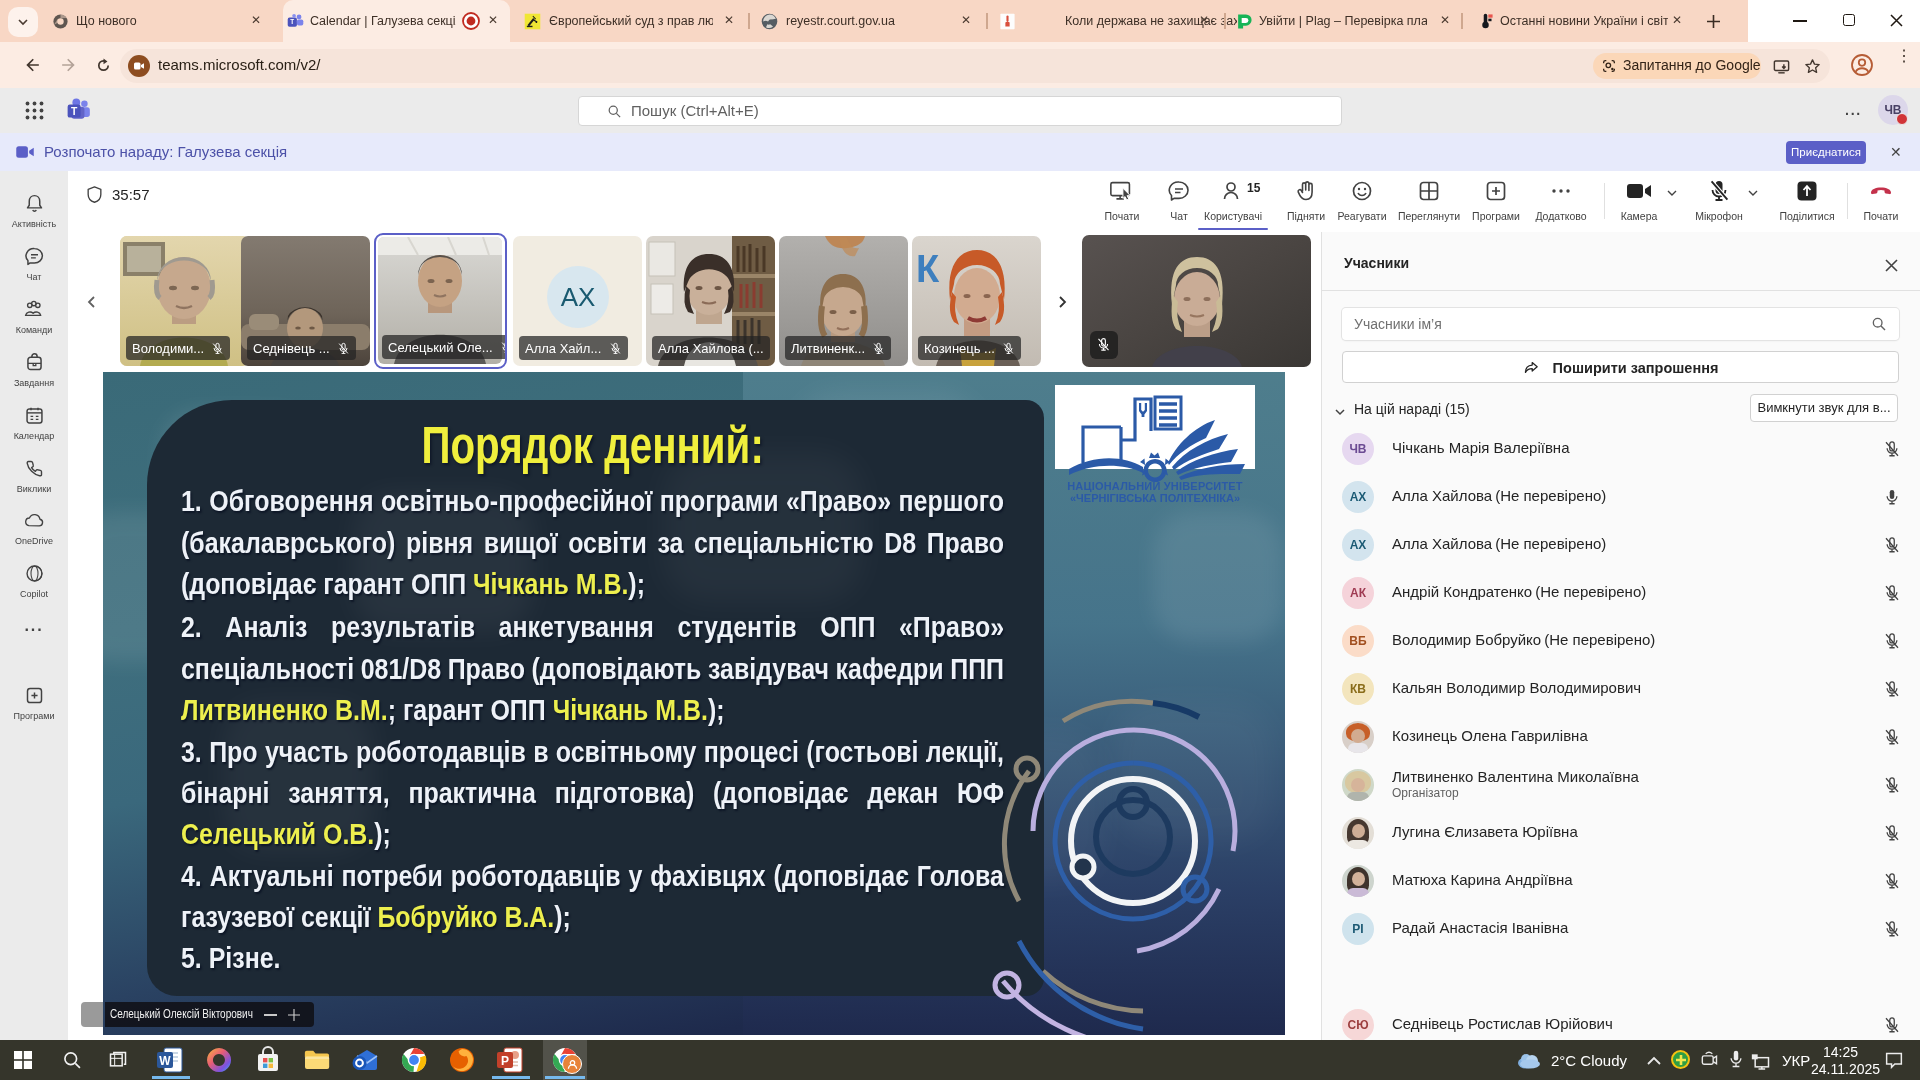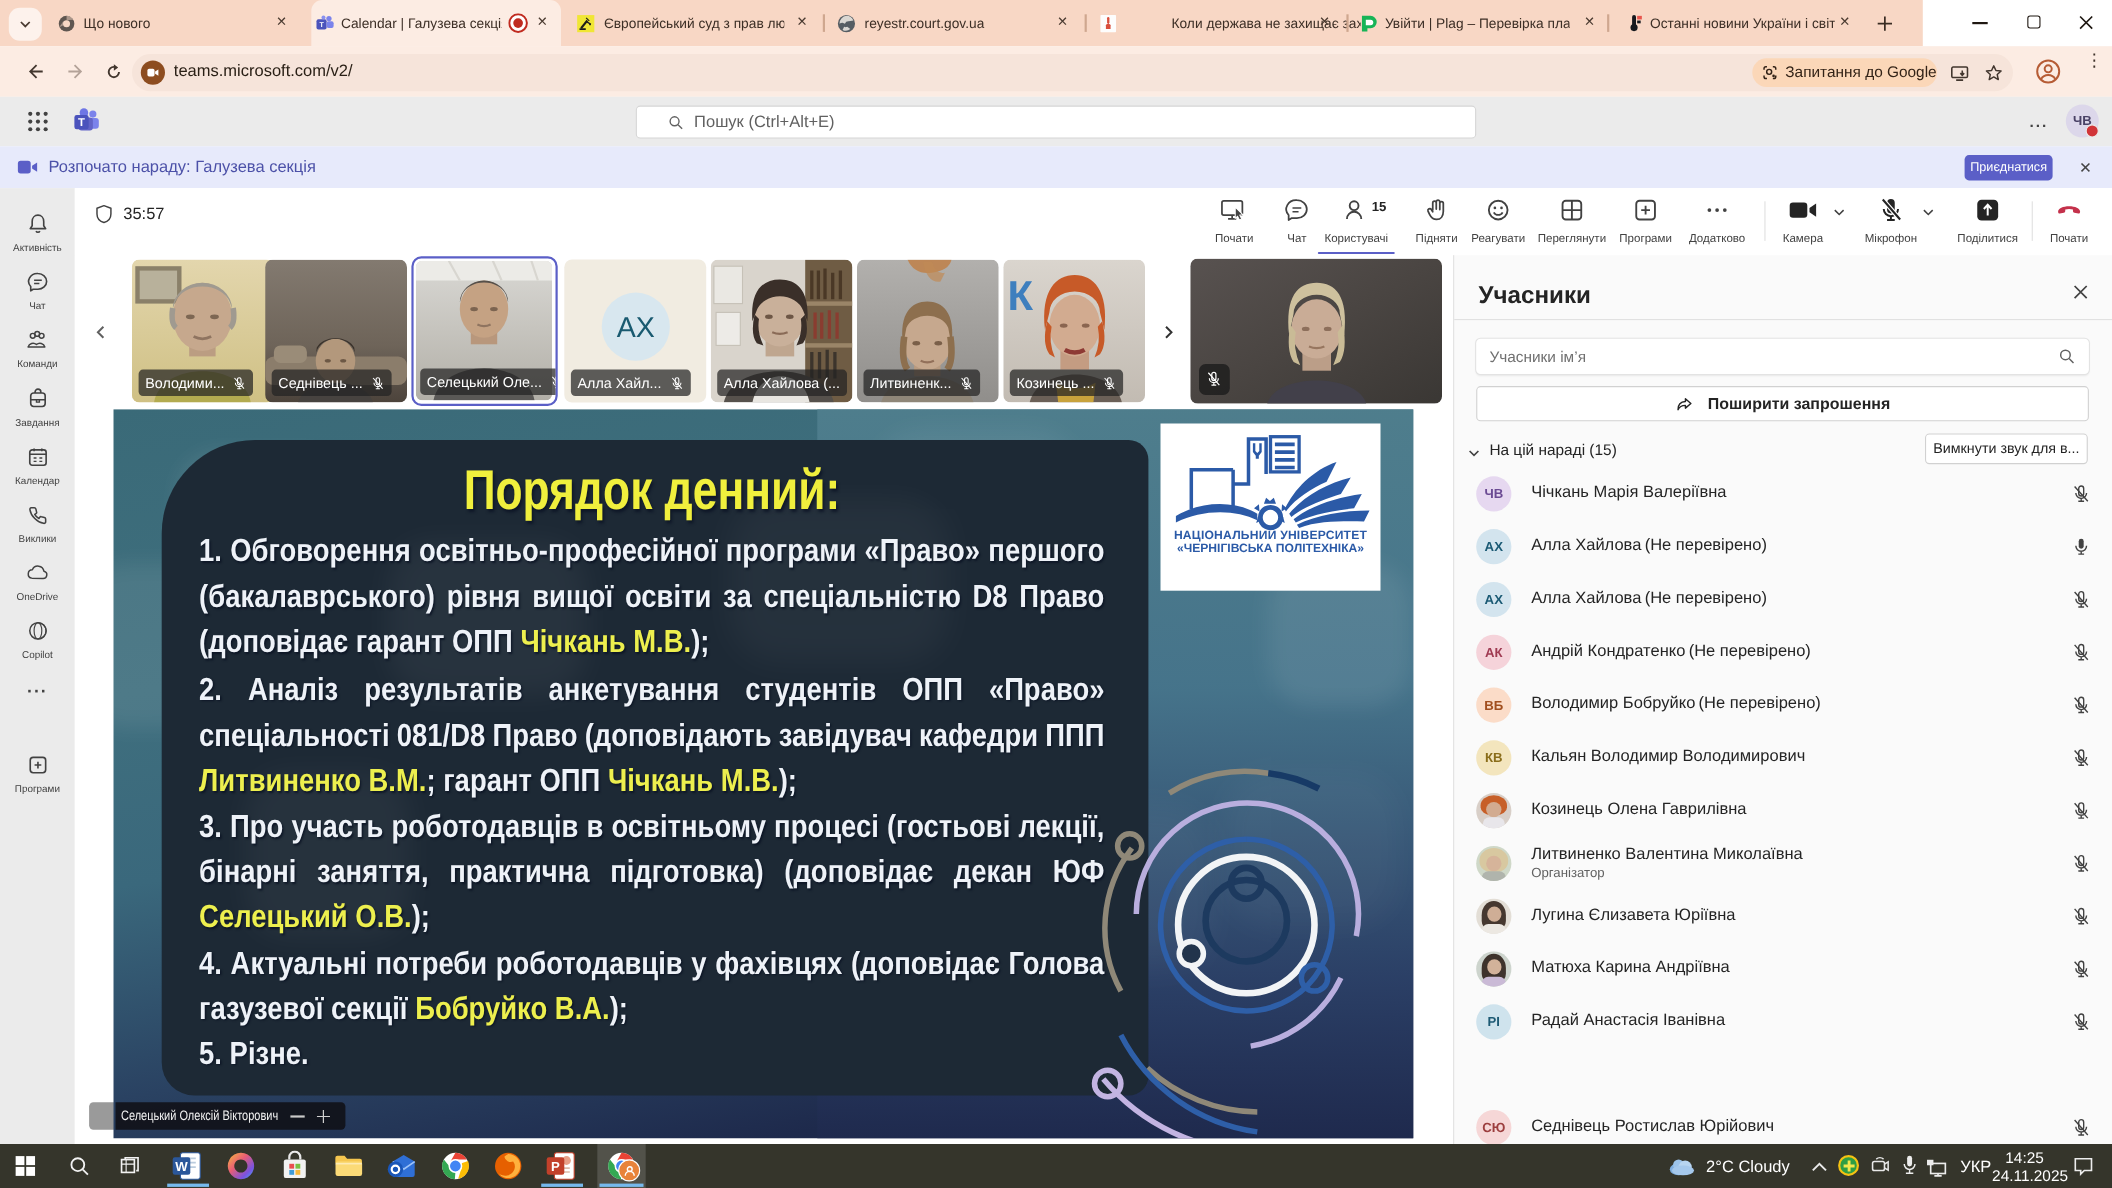--- a/index.html
+++ b/index.html
@@ -599,21 +599,21 @@
       <span>потреби</span>
       <span>роботодавців</span>
       <span>у</span>
       <span>фахівцях</span>
       <span>(доповідає</span>
       <span>Голова</span>
     </div>
   <div class="sline" style="top:529px;">газузевої секції <b>Бобруйко В.А.</b>);</div>
   <div class="sline" style="top:570px;">5. Різне.</div>
 
-  <div class="abs" style="left:952px;top:13px;width:200px;height:152px;background:#fff;">
+  <div class="abs" style="left:952px;top:13px;width:200px;height:84px;background:#fff;">
     <svg width="200" height="120" viewBox="0 0 200 120">
       <g stroke="#2b5aa7" fill="none" stroke-width="3.2">
         <path d="M28 78 V42 h38 M66 42 v36"></path>
         <path d="M66 55 h14 V14 h16 v32"></path>
       </g>
       <g fill="#2b5aa7">
         <path d="M84 18 h2.2 v7 l1.8 1.8 1.8-1.8 v-7 h2.2 v8 l-2.6 3.4 v2.6 h-2.8 v-2.6 l-2.6-3.4 Z"></path>
       </g>
       <rect x="100" y="12" width="26" height="32" fill="none" stroke="#2b5aa7" stroke-width="3"></rect>
       <g stroke="#2b5aa7" stroke-width="3.4">
@@ -659,21 +659,21 @@
   </svg>
 
   <div class="abs" style="left:2px;top:630px;width:209px;height:25px;background:rgba(16,16,22,0.88);border-radius:0 4px 4px 0;color:#f2f2f2;font-size:12.5px;line-height:25px;padding-left:5px;"><span style="display:inline-block;transform:scaleX(0.8);transform-origin:0 50%;white-space:nowrap;">Селецький Олексій Вікторович</span>
     <div class="abs" style="left:159px;top:11.5px;width:13px;height:2px;background:#c9c9c9;"></div>
     <svg width="12" height="12" viewBox="0 0 13 13" style="position:absolute;left:183px;top:7px;">
         <path d="M6.5 0 V13 M0 6.5 H13" stroke="#cfcfcf" stroke-width="1.2"></path>
       </svg>
   </div>
 </div>
 <div class="abs" id="rpanel">
-  <div class="abs" style="left:22px;top:23px;font-size:22px;font-weight:bold;color:#242424;">Учасники</div>
+  <div class="abs" style="left:22px;top:23px;font-size:14px;font-weight:bold;color:#242424;">Учасники</div>
   <svg width="15" height="15" viewBox="0 0 15 15" style="position:absolute;left:562px;top:26px;">
       <path d="M2 2 L13 13 M13 2 L2 13" stroke="#424242" stroke-width="1.6"></path>
     </svg>
   <div class="abs" style="left:0;top:58px;width:599px;height:1px;background:#e1e1e1;"></div>
   <div class="abs" style="left:20px;top:76px;width:557px;height:32px;background:#fff;border-radius:4px;box-shadow:0 0 0 1px #e3e3e3, 0 1px 2px rgba(0,0,0,0.08);">
     <span style="position:absolute;left:12px;top:8px;font-size:14px;color:#707070;">Учасники ім’я</span>
     <svg width="16" height="16" viewBox="0 0 24 24" style="position:absolute;right:12px;top:8px;">
         <circle cx="10" cy="10" r="6.5" fill="none" stroke="#616161" stroke-width="2"></circle>
         <path d="M15 15 L21 21" stroke="#616161" stroke-width="2"></path>
       </svg>

